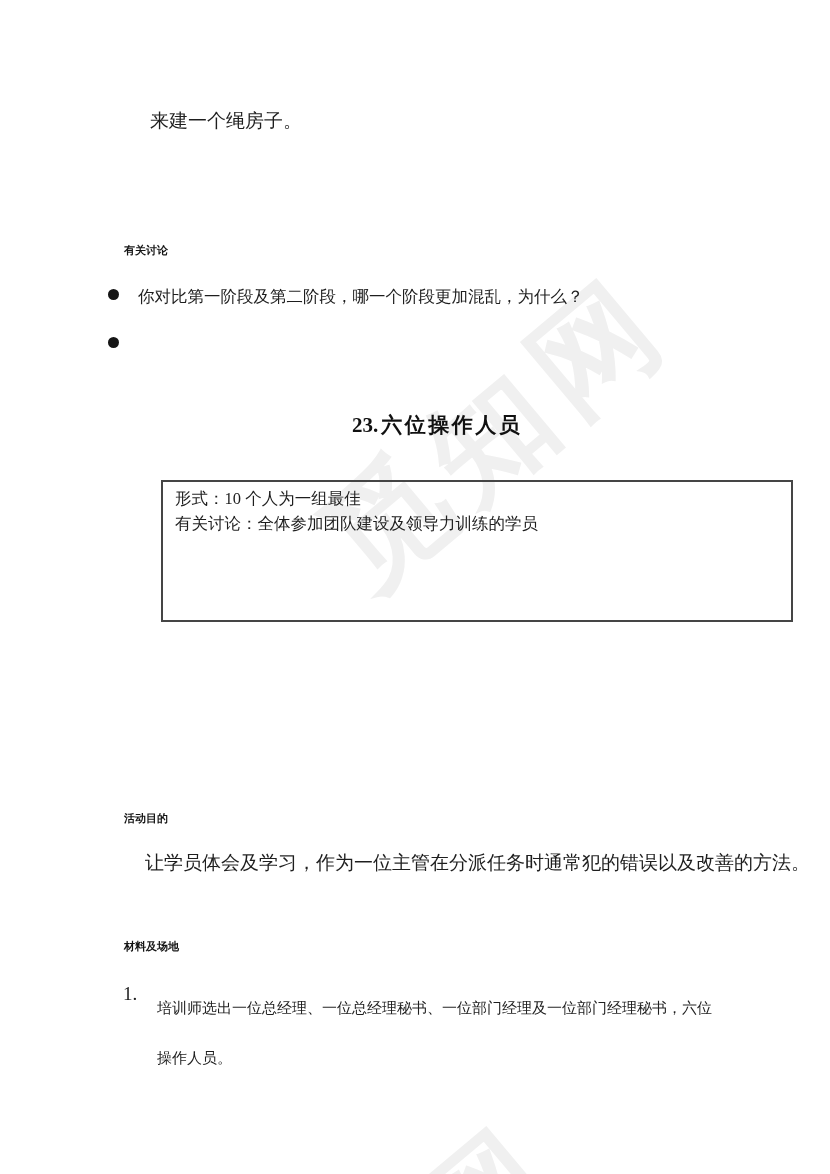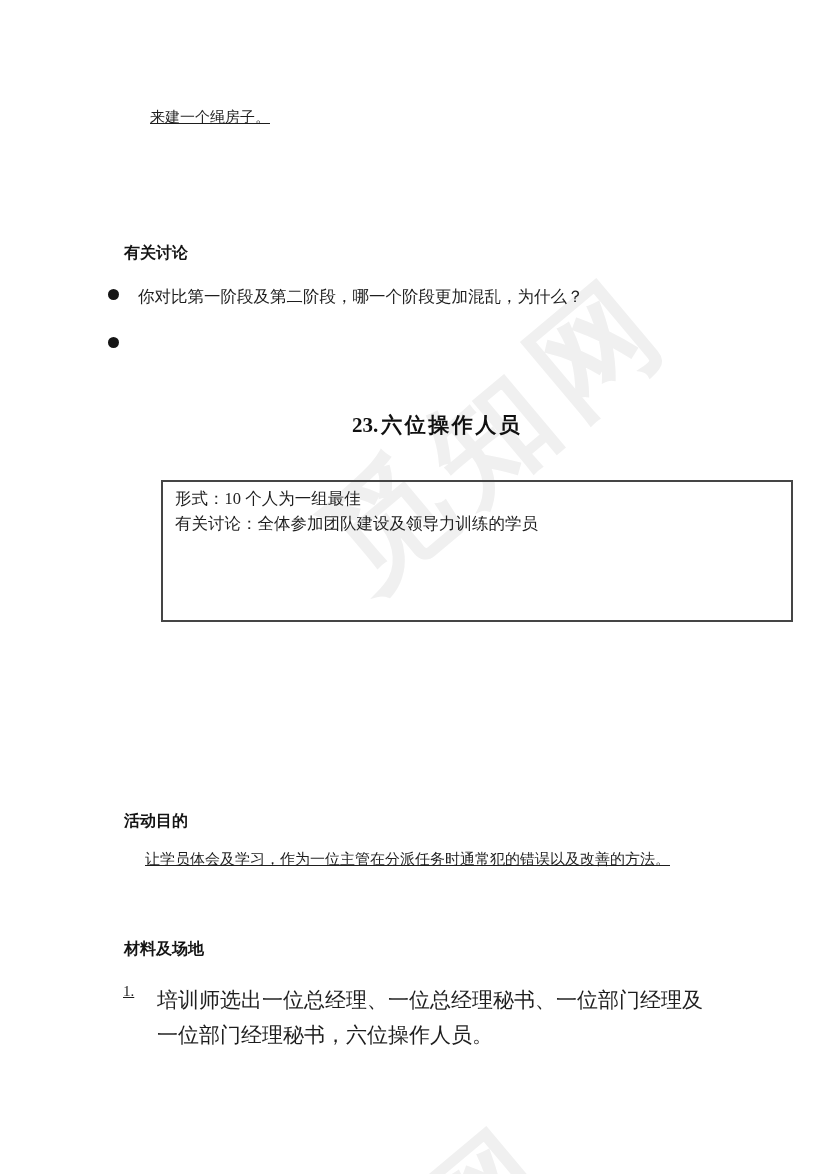--- a/index.html
+++ b/index.html
@@ -21,22 +21,22 @@
     letter-spacing: 14px;
     color: #f0f0f0;
     white-space: nowrap;
     transform: translate(-50%, -50%) rotate(-40deg);
     user-select: none;
     z-index: 0;
   }
   .wm-center { left: 497px; top: 433px; }
   .wm-bottom { left: 387px; top: 1281px; }
   .txt { position: absolute; white-space: nowrap; z-index: 1; }
-  .body-txt { font-size: 15px; text-decoration: underline; }
-  .heading { font-size: 16px; font-weight: bold; color: #141414; }
+  .body-txt { font-size: 19px; }
+  .heading { font-size: 11px; font-weight: bold; color: #141414; }
   .intro { left: 150px; top: 108px; }
   .h-discussion { left: 124px; top: 243px; }
   .bullet-row { position: absolute; left: 108px; z-index: 1; }
   .bullet-row-1 { top: 286px; }
   .bullet-row-2 { top: 336px; }
   .dot {
     display: inline-block;
     width: 11px; height: 11px;
     background: #151515;
     border-radius: 50%;
@@ -71,22 +71,22 @@
     white-space: nowrap;
   }
   .h-purpose { left: 124px; top: 811px; }
   .purpose-body { left: 124px; top: 850px; margin-left: 21px; }
   .h-procedure { left: 124px; top: 939px; }
   .proc-num { left: 123px; top: 983px; }
   .proc-text {
     position: absolute;
     left: 157px; top: 983px;
     width: 560px;
-    font-size: 21px;
-    line-height: 35px;
+    font-size: 15px;
+    line-height: 50px;
     white-space: normal;
     z-index: 1;
   }
 </style>
 </head>
 <body>
 
 <div class="page">
 
   <div class="wm wm-center">觅知网</div>

